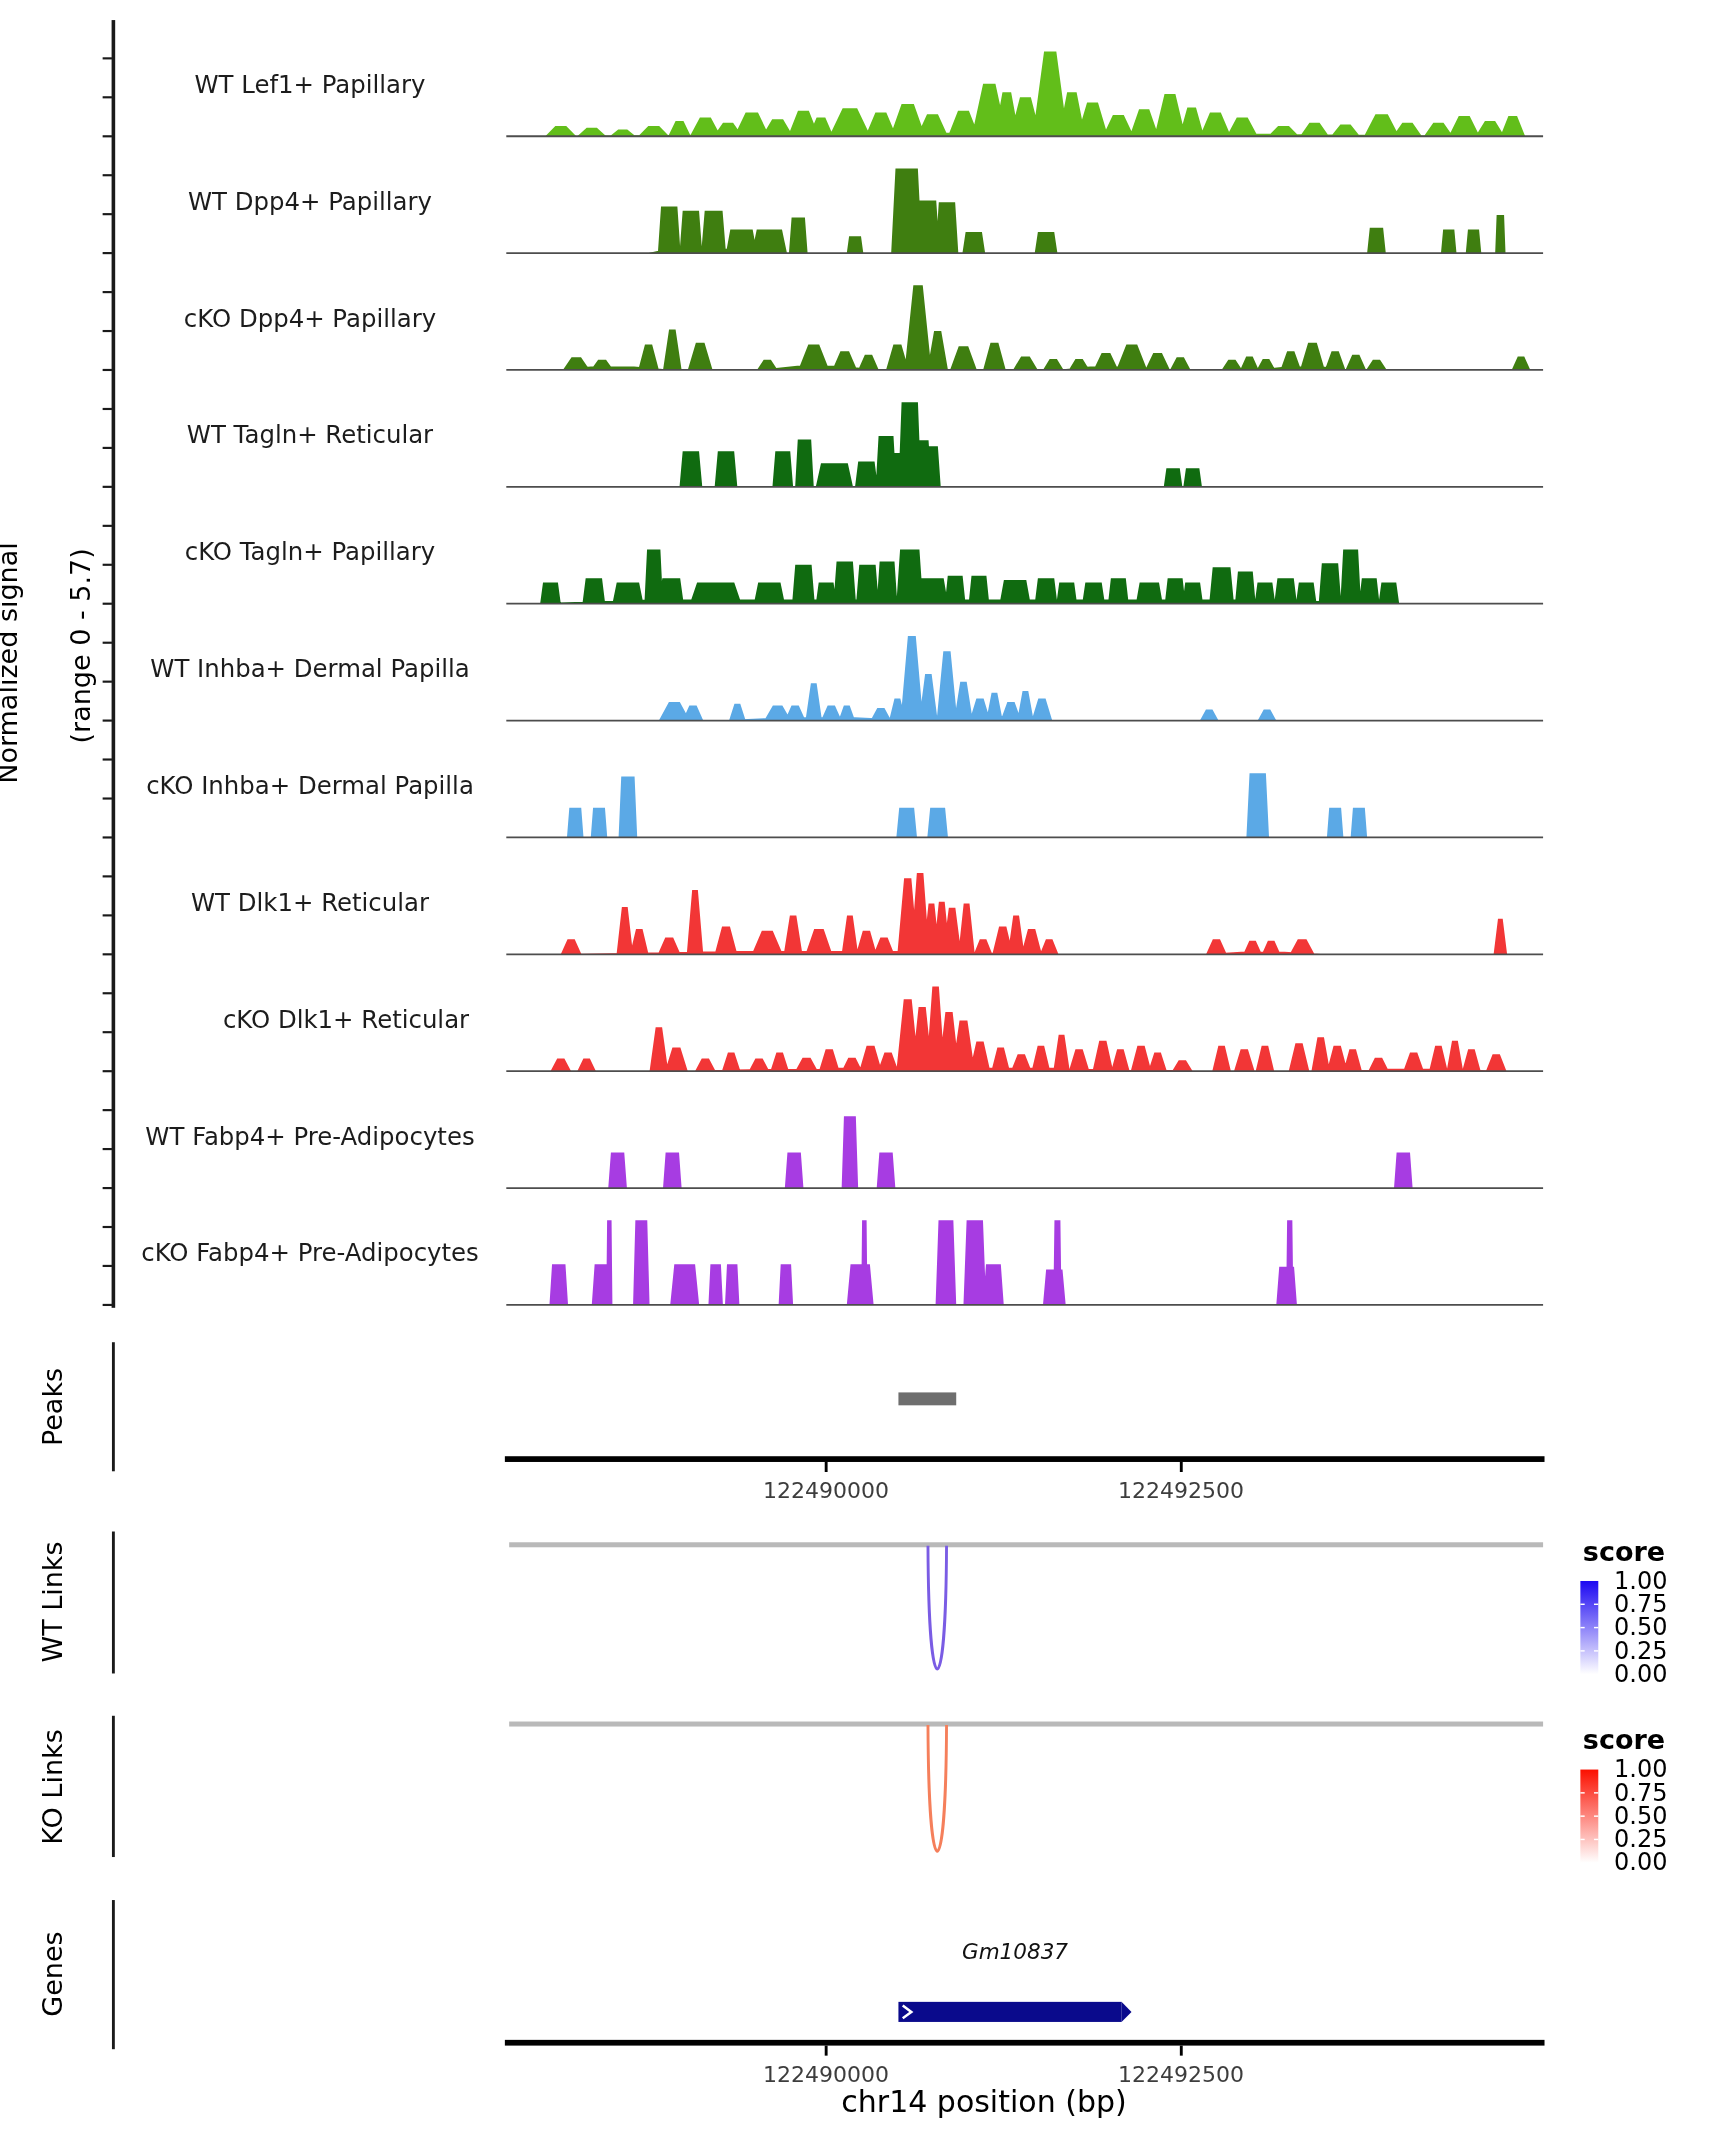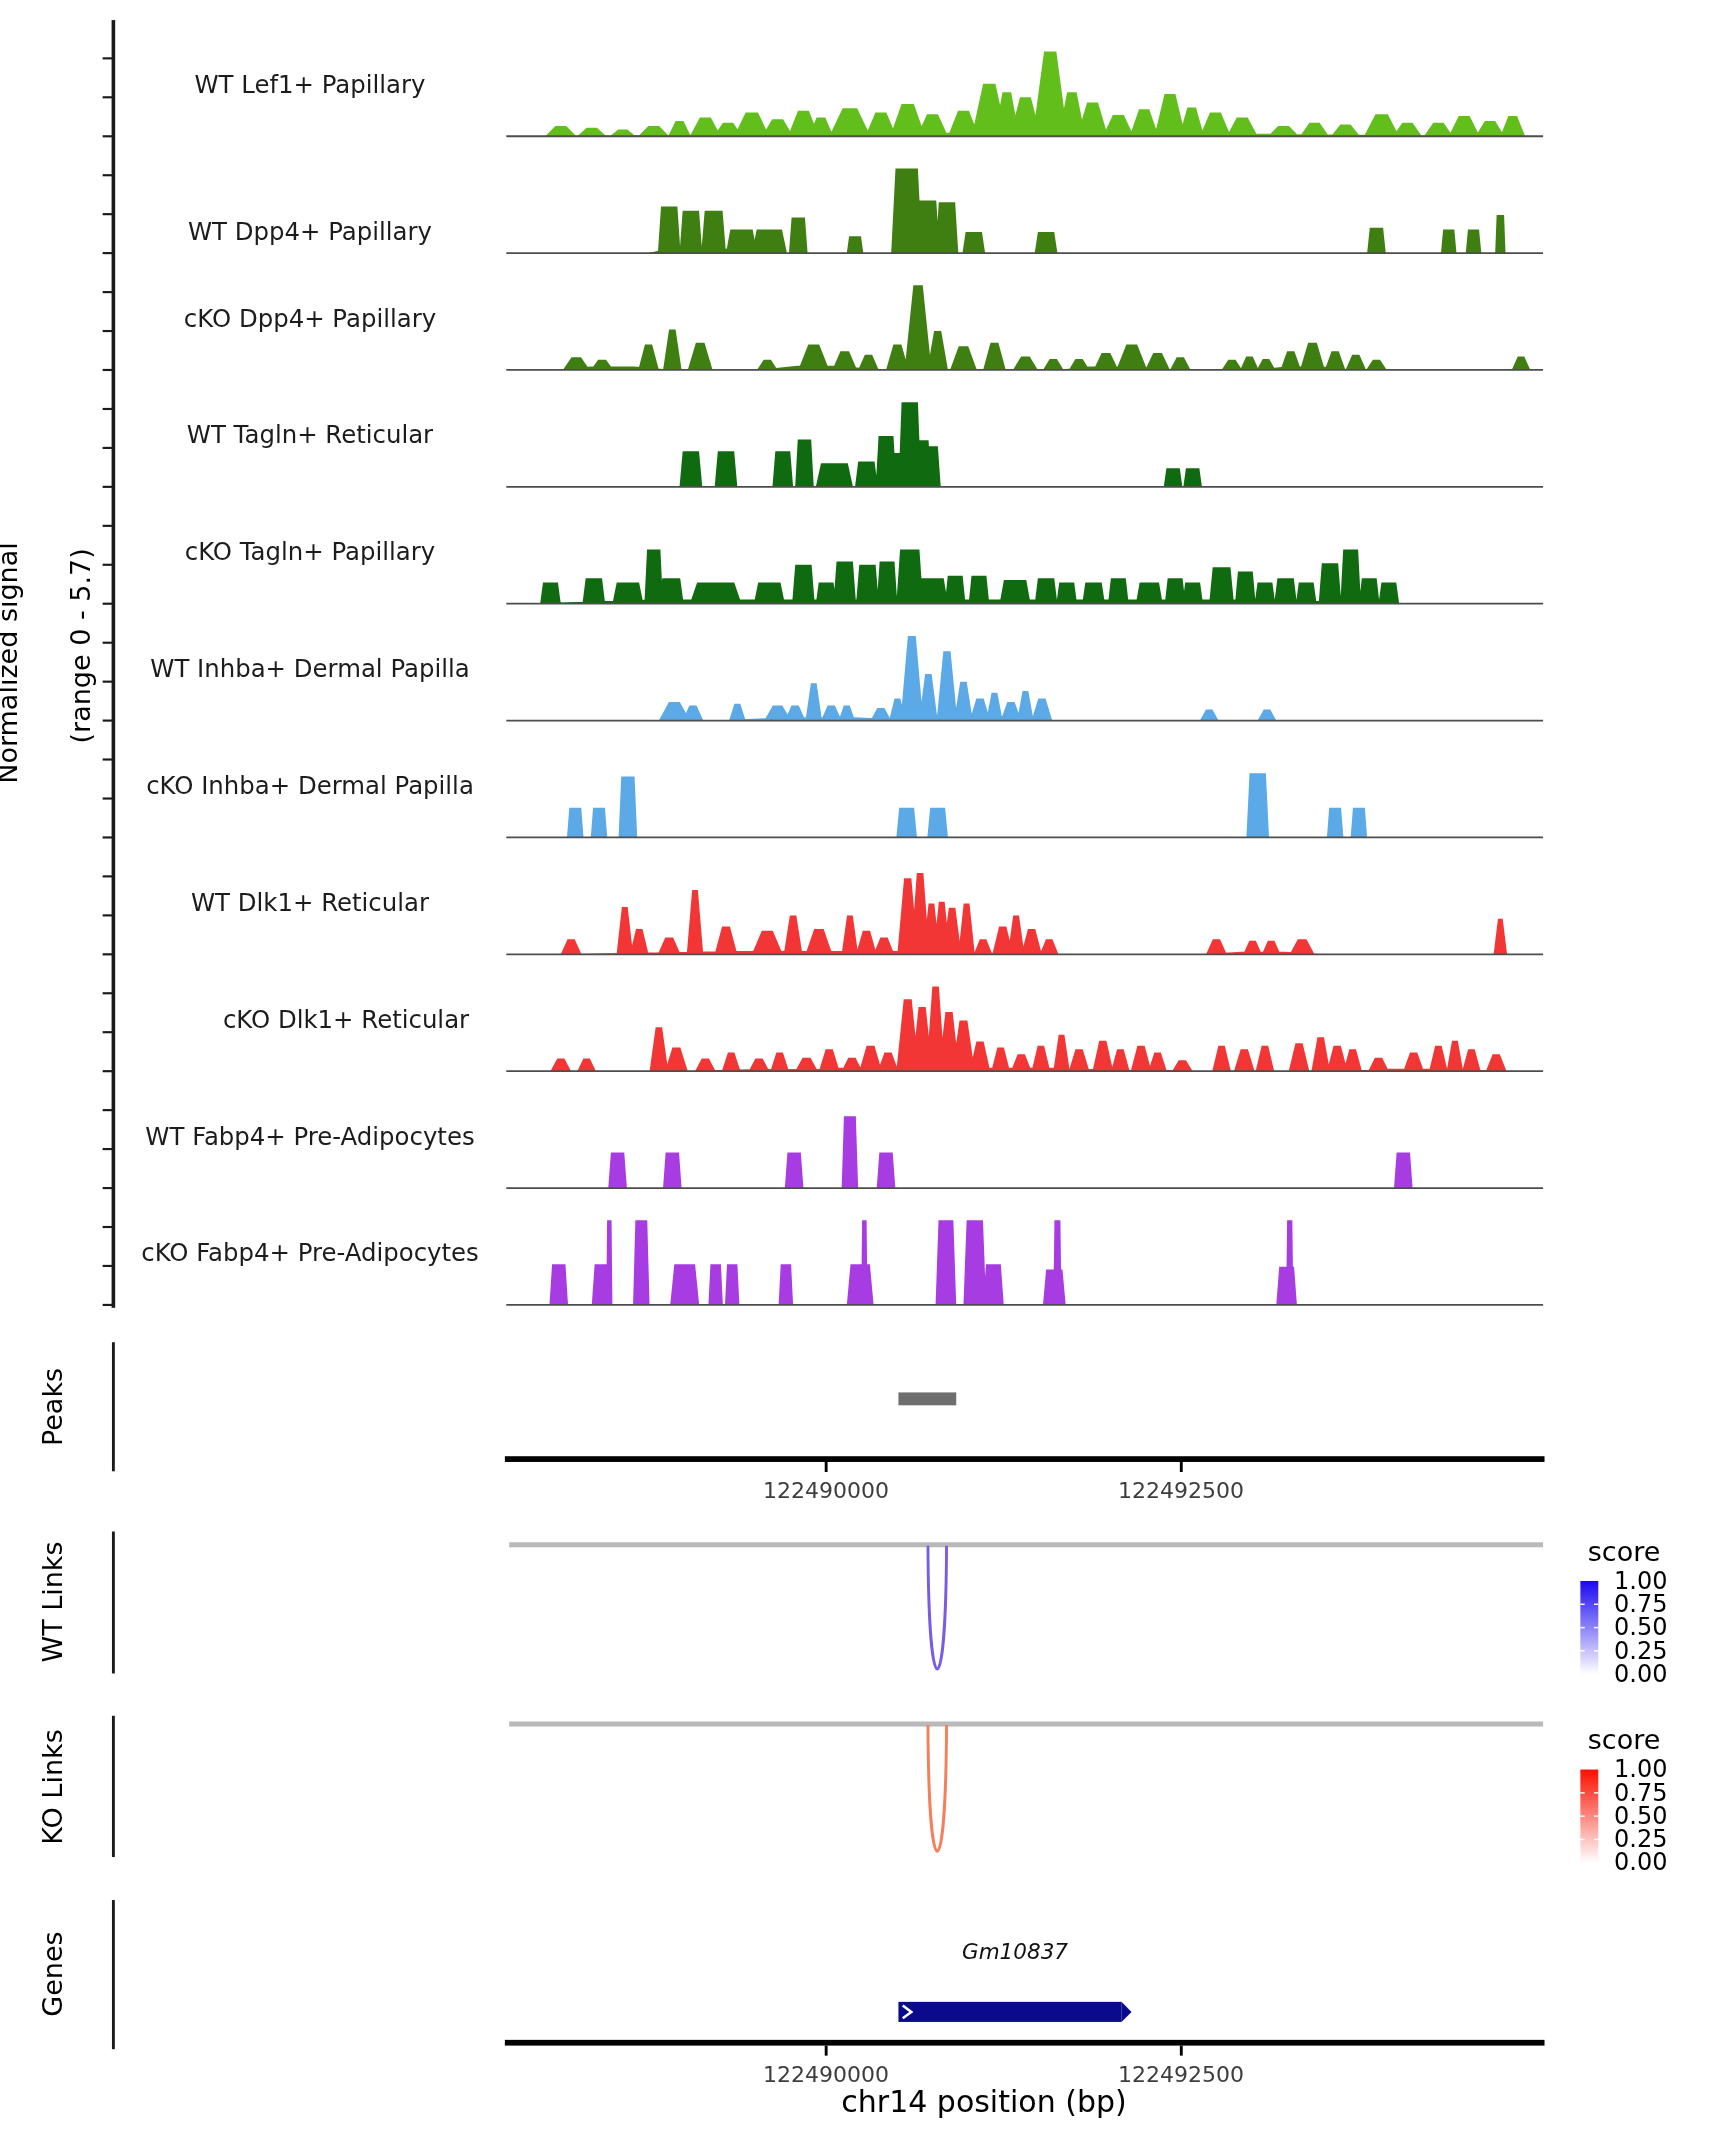--- a/index.html
+++ b/index.html
@@ -9,21 +9,21 @@
   }
   .abs{position:absolute;padding-left:12px;}
   .txt{position:absolute;transform:translate(-50%,-50%);white-space:nowrap;color:#1a1a1a;}
   .rot{position:absolute;transform:translate(-50%,-50%) rotate(-90deg);white-space:nowrap;color:#000;}
   .rot2{position:absolute;transform:translate(-50%,-50%) rotate(-90deg);white-space:pre;text-align:center;color:#000;}
   .track-label{font-size:24.4px;color:#1c1c1c;}
   .tick-label{font-size:22px;color:#3d3d3d;}
   .side-label{font-size:27px;}
   .axis-title{font-size:30px;color:#000;}
   .gene-label{font-size:21.5px;color:#111;font-style:italic;}
-  .legend-title{font-size:27px;color:#000;}
+  .legend-title{font-size:27px;color:#000;font-weight:bold;}
   .legend-tick{font-size:24px;color:#000;transform:translate(0,-50%);position:absolute;}
   svg{position:absolute;left:0;top:0;}
 </style>
 </head>
 <body>
 
 <div id="stage">
 
   <svg id="plot-svg" width="1721" height="2151" viewBox="0 0 2400 3000">
     <defs>
@@ -133,21 +133,21 @@
   </div>
   <div class="rot side-label" style="left:52px;top:1407px;">Peaks</div>
   <div class="rot side-label" style="left:52px;top:1602px;">WT Links</div>
   <div class="rot side-label" style="left:52px;top:1787px;">KO Links</div>
   <div class="rot side-label" style="left:52px;top:1974px;">Genes</div>
 
   <div class="txt axis-title" style="left:984px;top:2101px;">chr14 position (bp)</div>
 
   <div id="text-layer" class="abs" style="left:0;top:0;width:1721px;height:2151px;pointer-events:none;">
       <div class="txt track-label" style="left: 310px; top: 84px;">WT Lef1+ Papillary</div>
-      <div class="txt track-label" style="left: 310px; top: 201px; margin-top: 30px;">WT Dpp4+ Papillary</div>
+      <div class="txt track-label" style="left: 310px; top: 201px;">WT Dpp4+ Papillary</div>
       <div class="txt track-label" style="left: 310px; top: 318px;">cKO Dpp4+ Papillary</div>
       <div class="txt track-label" style="left: 310px; top: 434px;">WT Tagln+ Reticular</div>
       <div class="txt track-label" style="left: 310px; top: 551px;">cKO Tagln+ Papillary</div>
       <div class="txt track-label" style="left: 310px; top: 668px;">WT Inhba+ Dermal Papilla</div>
       <div class="txt track-label" style="left: 310px; top: 785px;">cKO Inhba+ Dermal Papilla</div>
       <div class="txt track-label" style="left: 310px; top: 902px;">WT Dlk1+ Reticular</div>
       <div class="txt track-label" style="left: 310px; top: 1019px; margin-left: 36px;">cKO Dlk1+ Reticular</div>
       <div class="txt track-label" style="left: 310px; top: 1136px;">WT Fabp4+ Pre-Adipocytes</div>
       <div class="txt track-label" style="left: 310px; top: 1252px;">cKO Fabp4+ Pre-Adipocytes</div>
       <div class="txt tick-label" style="left: 826px; top: 1490px;">122490000</div>

